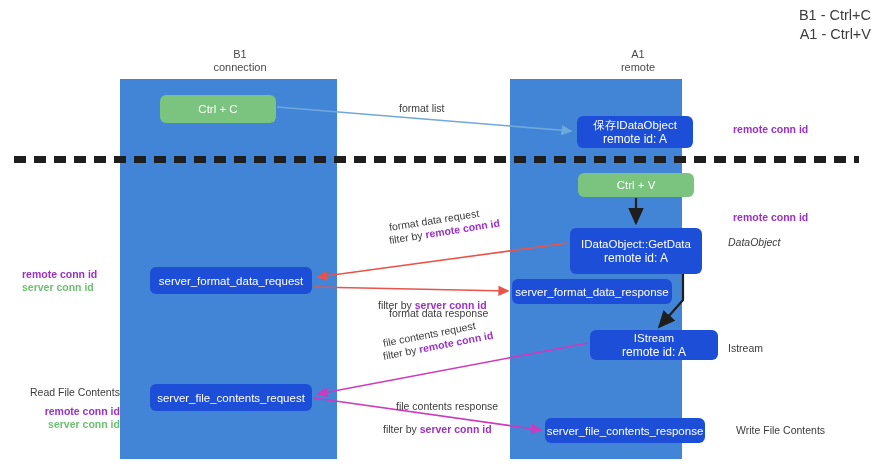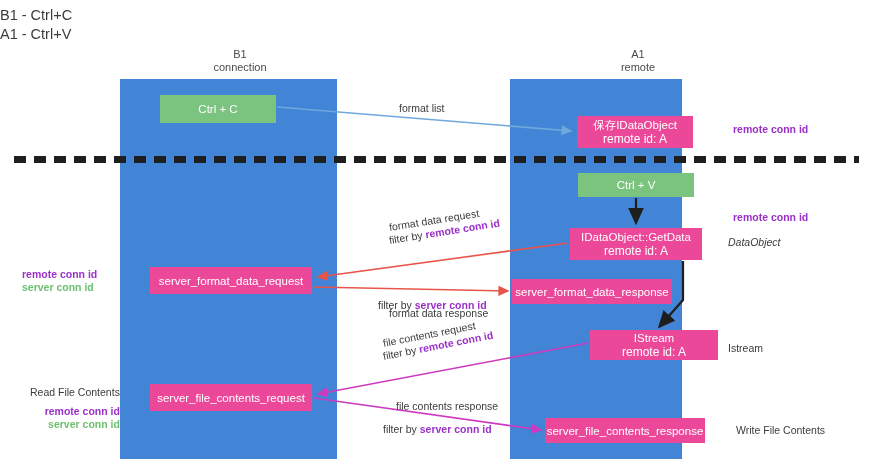--- a/index.html
+++ b/index.html
@@ -18,21 +18,21 @@
     background: #ffffff;
     overflow: hidden;
   }
 
   
   .title-block {
     position: absolute;
     left: 0;
     top: 6px;
     width: 871px;
-    text-align: left;
+    text-align: right;
     font-size: 14.5px;
     line-height: 19px;
     color: #3c3c3c;
   }
 
   
   .col-header {
     position: absolute;
     text-align: center;
     font-size: 11px;
@@ -67,29 +67,30 @@
     box-sizing: border-box;
     display: flex;
     flex-direction: column;
     align-items: center;
     justify-content: center;
     color: #ffffff;
     font-size: 11.5px;
     line-height: 14px;
     text-align: center;
     padding: 2px 10px;
+    border-radius: 6px;
   }
   .node.green { background: #7ac47f; }
-  .node.orange { background: #ec4899; }
+  .node.orange { background: #1d4ed8; }
   .node .l2 { font-size: 12px; }
 
   #n-ctrlc  { left: 160px; top: 95px;  width: 116px; height: 28px; }
   #n-save   { left: 577px; top: 116px; width: 116px; height: 32px; }
   #n-ctrlv  { left: 578px; top: 173px; width: 116px; height: 24px; }
-  #n-getdata{ left: 570px; top: 228px; width: 132px; height: 32px; }
+  #n-getdata{ left: 570px; top: 228px; width: 132px; height: 46px; }
   #n-sfdreq { left: 150px; top: 267px; width: 162px; height: 27px; }
   #n-sfdresp{ left: 512px; top: 279px; width: 160px; height: 25px; }
   #n-istream{ left: 590px; top: 330px; width: 128px; height: 30px; }
   #n-sfcreq { left: 150px; top: 384px; width: 162px; height: 27px; }
   #n-sfcresp{ left: 545px; top: 418px; width: 160px; height: 25px; }
 
   
   .side-note {
     position: absolute;
     font-size: 10.5px;

